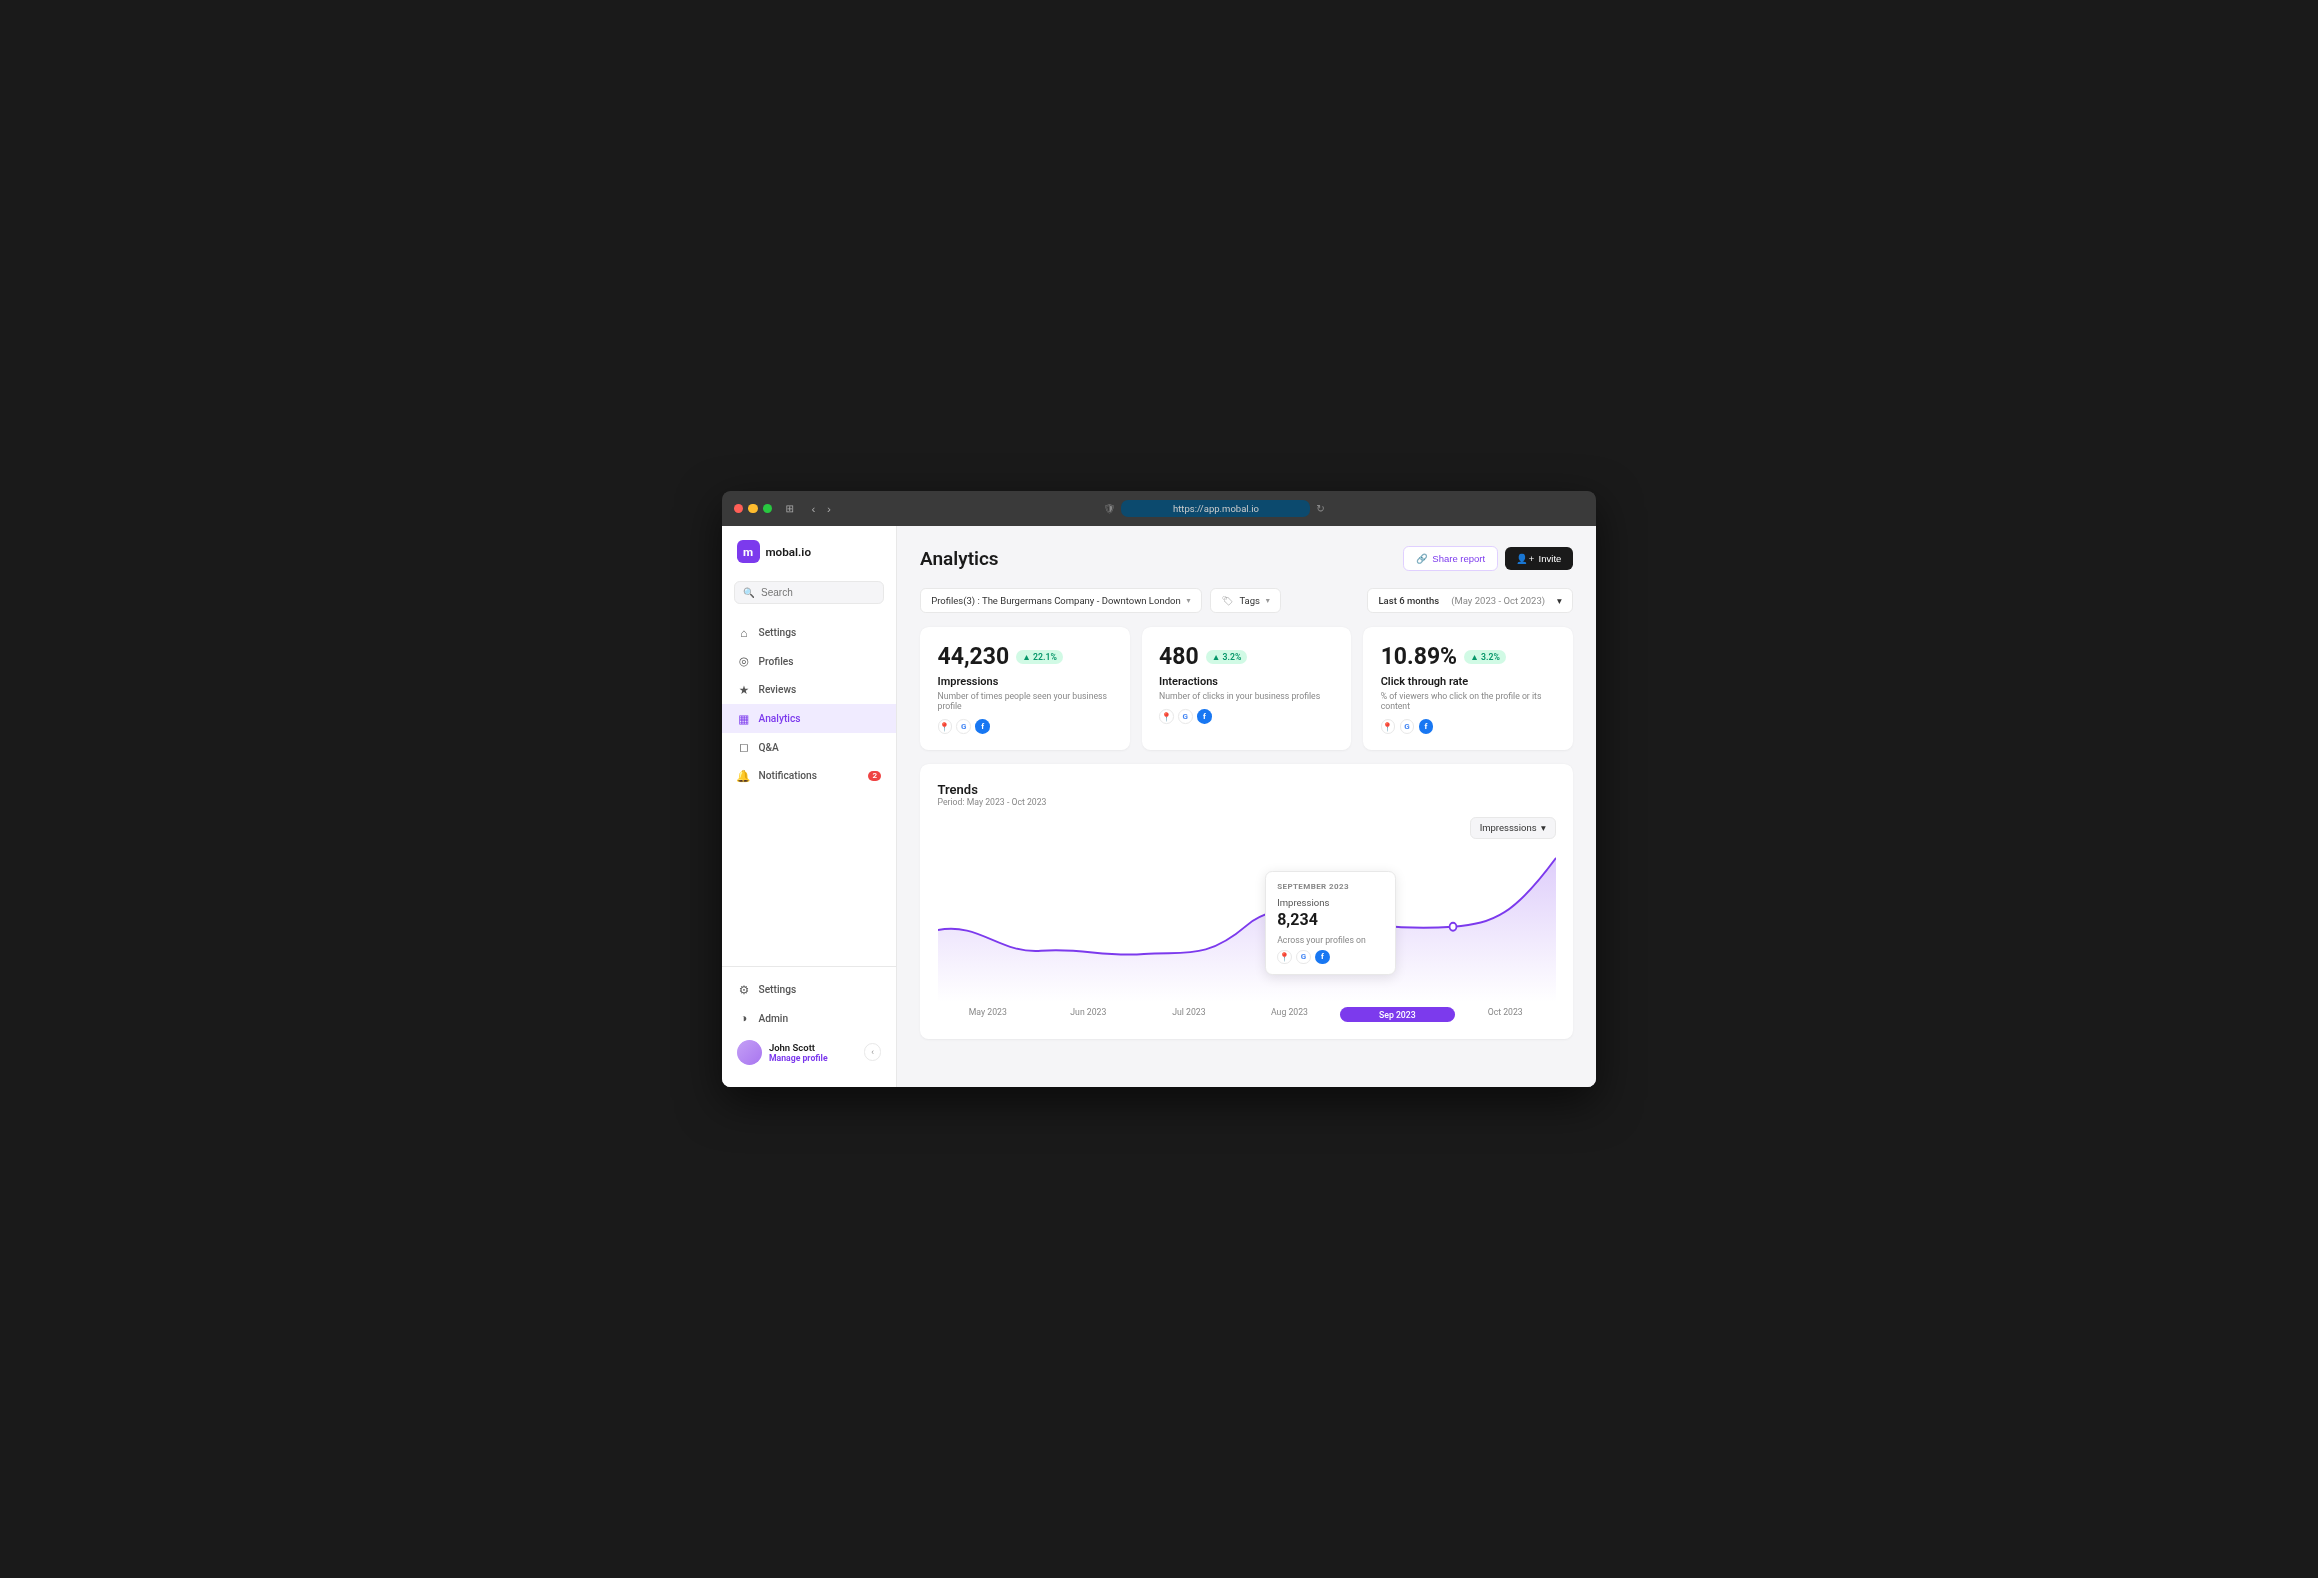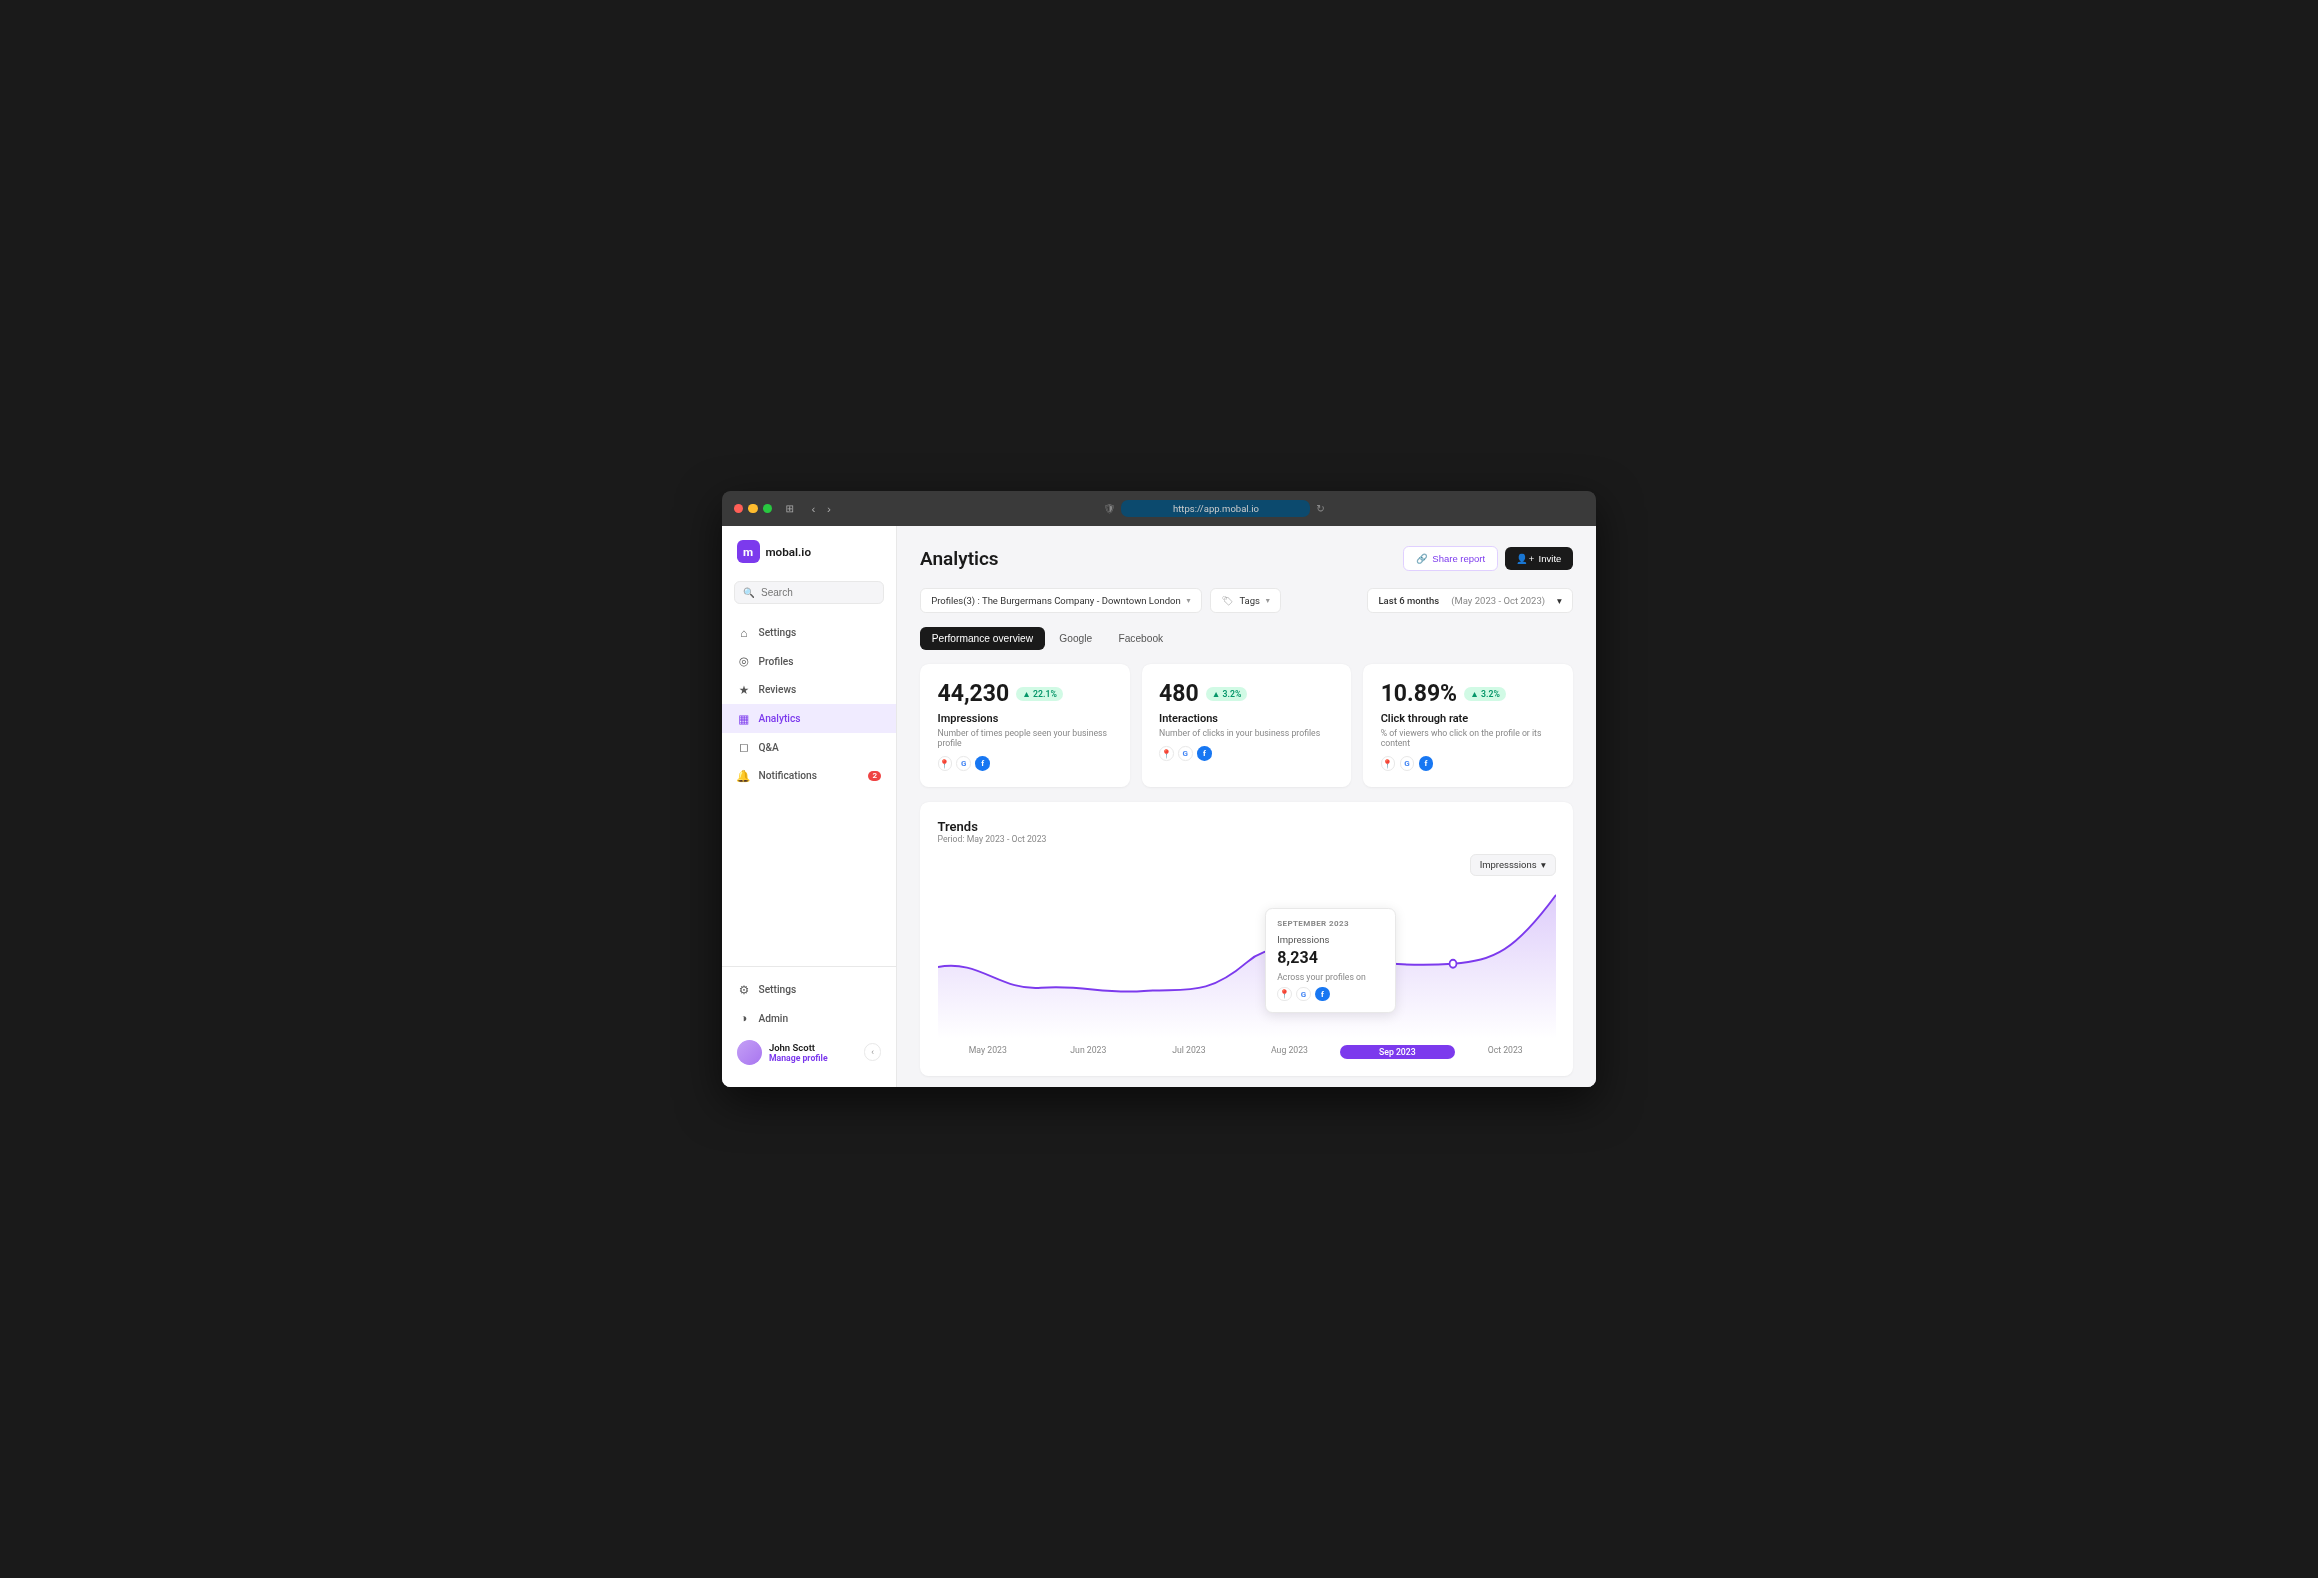--- a/index.html
+++ b/index.html
@@ -586,31 +586,20 @@
         </div>
         <div class="filter-right">
           <div class="date-filter">
             <span class="date-label">Last 6 months</span>
             <span class="date-range">(May 2023 - Oct 2023)</span>
             <span>▾</span>
           </div>
         </div>
       </div>
 
-      <div class="tabs-row">
-        <button class="tab active">
-          <span>Performance overview</span>
-        </button>
-        <button class="tab">
-          <span>Google</span>
-        </button>
-        <button class="tab">
-          <span>Facebook</span>
-        </button>
-      </div>
 
       <div class="metrics-grid">
 
         <div class="metric-card">
           <div class="metric-value-row">
             <span class="metric-value">44,230</span>
             <span class="metric-badge-green">
               <span>▲</span>
               <span>22.1%</span>
             </span>

